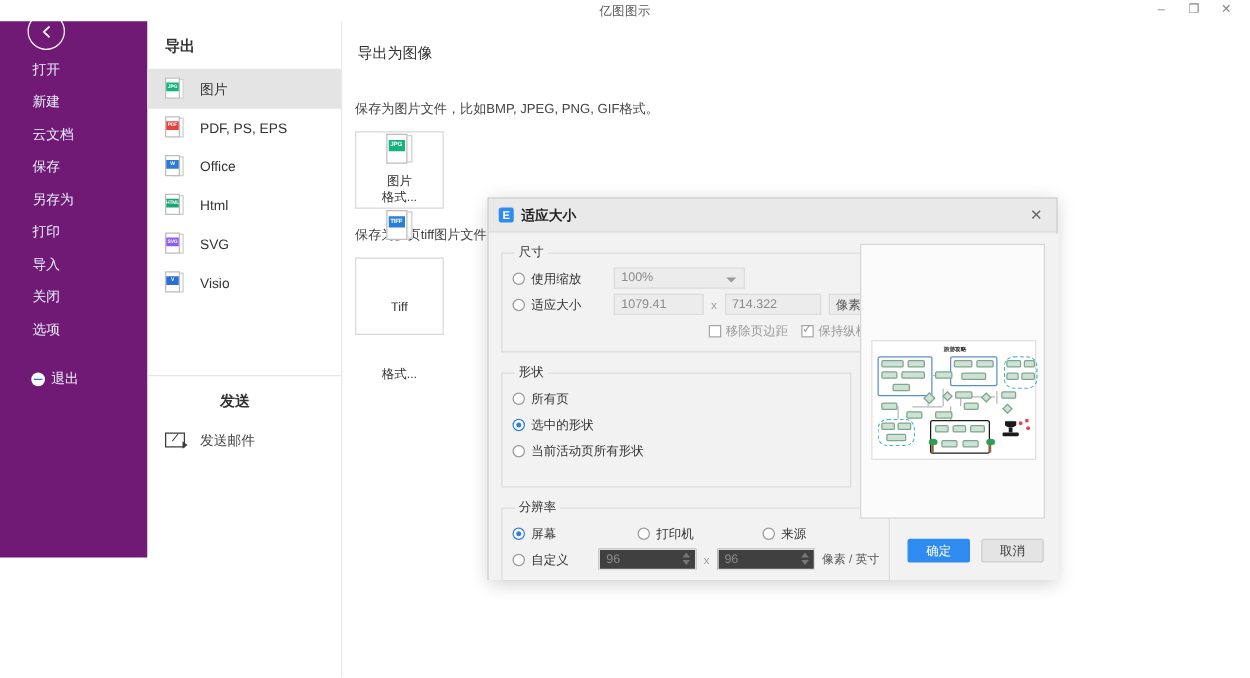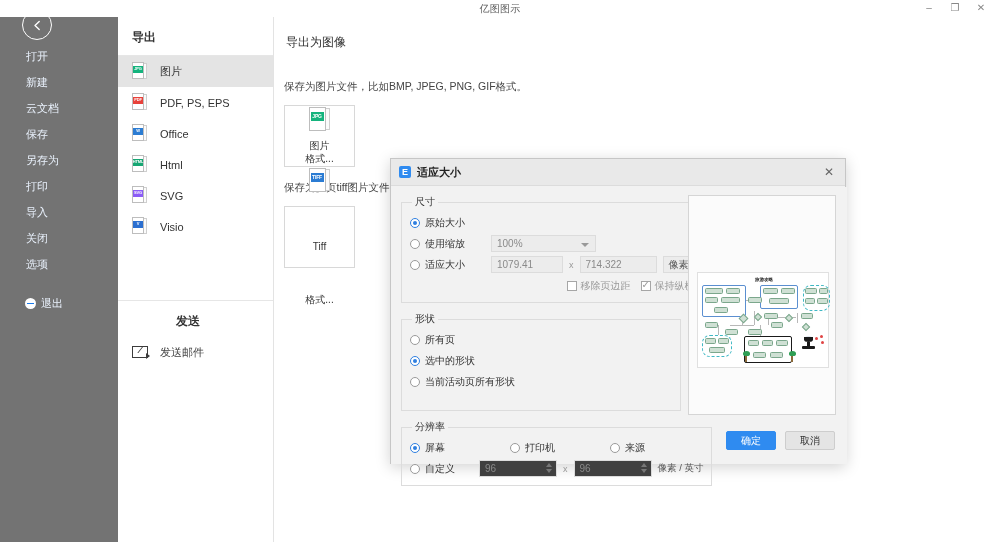--- a/index.html
+++ b/index.html
@@ -70,22 +70,22 @@
     line-height: 1;
   }
   .acct-caret {
     width: 0; height: 0; border-left: 3px solid transparent;
     border-right: 3px solid transparent; border-top: 4px solid #4a86e8;
   }
 
   
   .sidebar {
     position: absolute; left: 0; top: 0;
-    width: 118px; height: 542px;
-    background: #737373;
+    width: 118px; height: 446px;
+    background: #701a75;
   }
   .back-btn {
     position: absolute; left: 22px; top: 10px;
     width: 30px; height: 30px; border-radius: 50%;
     border: 1.6px solid #ffffff;
     display: flex; align-items: center; justify-content: center;
     cursor: pointer;
   }
   .back-btn svg { display: block; }
   .side-items { position: absolute; top: 43px; left: 0; width: 118px; }
@@ -532,24 +532,20 @@
       <span class="dlg-title">适应大小</span>
       <span class="dlg-close">✕</span>
     </div>
 
     <div class="dlg-body">
       <div class="dlg-left">
 
         <fieldset class="grp">
           <legend>尺寸</legend>
 
-          <div class="row">
-            <span class="radio on"></span>
-            <span class="rlab">原始大小</span>
-          </div>
 
           <div class="row">
             <span class="radio"></span>
             <span class="rlab" style="width:58px">使用缩放</span>
             <span class="sel" style="width:105px;margin-left:8px">
               <span>100%</span>
               <span class="caret"></span>
             </span>
           </div>
 

